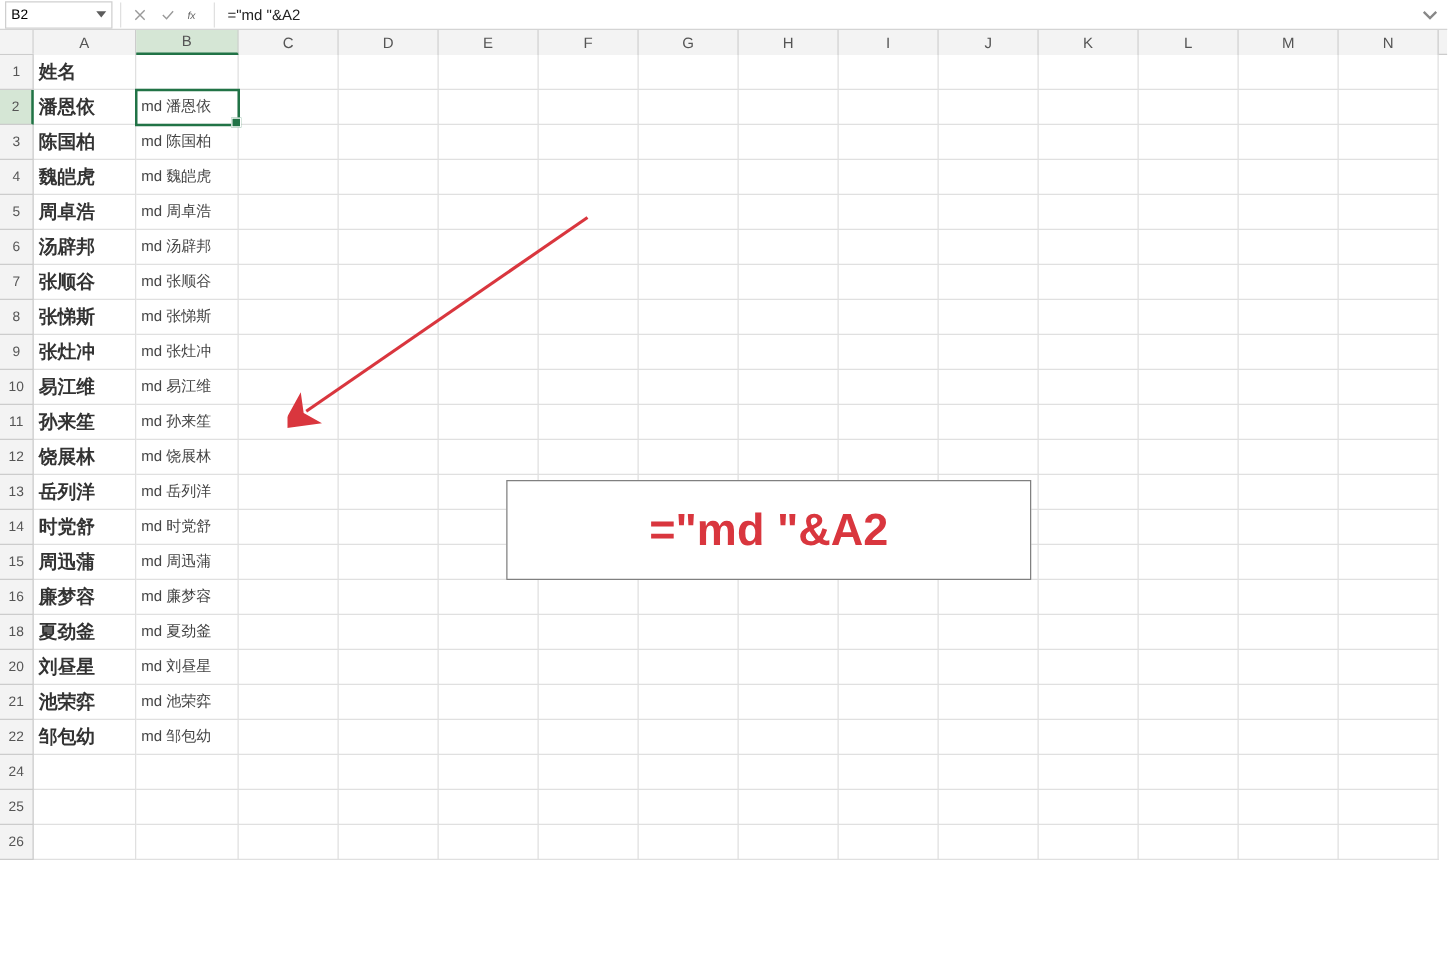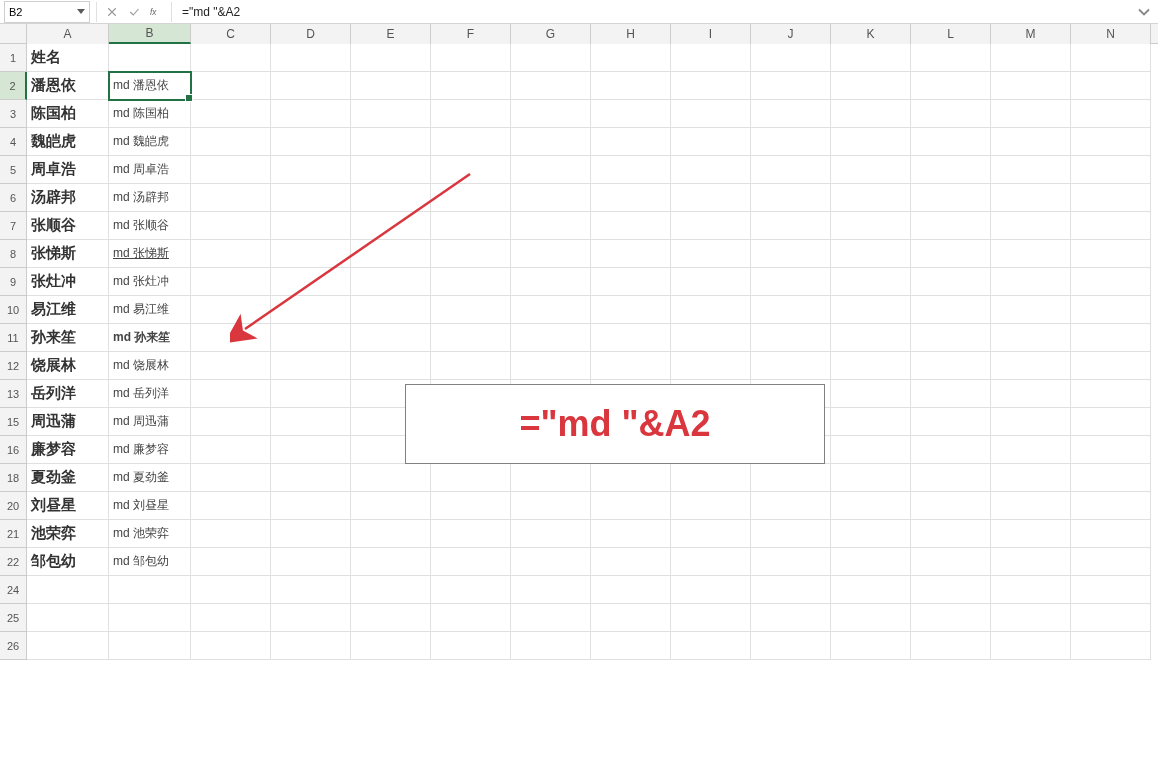--- a/index.html
+++ b/index.html
@@ -354,21 +354,21 @@
         <div class="cell" style="width: 80px;"></div>
         <div class="cell" style="width: 80px;"></div>
         <div class="cell" style="width: 80px;"></div>
         <div class="cell" style="width: 80px;"></div>
         <div class="cell" style="width: 80px;"></div>
         <div class="cell" style="width: 80px;"></div>
       </div>
       <div class="row">
         <div class="row-header">8</div>
         <div class="cell colA-data" style="width: 82px;">张悌斯</div>
-        <div class="cell colB-data" style="width: 82px; text-decoration: underline;">md 张悌斯</div>
+        <div class="cell colB-data" style="width: 82px;">md 张悌斯</div>
         <div class="cell" style="width: 80px;"></div>
         <div class="cell" style="width: 80px;"></div>
         <div class="cell" style="width: 80px;"></div>
         <div class="cell" style="width: 80px;"></div>
         <div class="cell" style="width: 80px;"></div>
         <div class="cell" style="width: 80px;"></div>
         <div class="cell" style="width: 80px;"></div>
         <div class="cell" style="width: 80px;"></div>
         <div class="cell" style="width: 80px;"></div>
         <div class="cell" style="width: 80px;"></div>
@@ -405,21 +405,21 @@
         <div class="cell" style="width: 80px;"></div>
         <div class="cell" style="width: 80px;"></div>
         <div class="cell" style="width: 80px;"></div>
         <div class="cell" style="width: 80px;"></div>
         <div class="cell" style="width: 80px;"></div>
         <div class="cell" style="width: 80px;"></div>
       </div>
       <div class="row">
         <div class="row-header">11</div>
         <div class="cell colA-data" style="width: 82px;">孙来笙</div>
-        <div class="cell colB-data" style="width: 82px; font-weight: bold;">md 孙来笙</div>
+        <div class="cell colB-data" style="width: 82px;">md 孙来笙</div>
         <div class="cell" style="width: 80px;"></div>
         <div class="cell" style="width: 80px;"></div>
         <div class="cell" style="width: 80px;"></div>
         <div class="cell" style="width: 80px;"></div>
         <div class="cell" style="width: 80px;"></div>
         <div class="cell" style="width: 80px;"></div>
         <div class="cell" style="width: 80px;"></div>
         <div class="cell" style="width: 80px;"></div>
         <div class="cell" style="width: 80px;"></div>
         <div class="cell" style="width: 80px;"></div>
@@ -440,20 +440,37 @@
         <div class="cell" style="width: 80px;"></div>
         <div class="cell" style="width: 80px;"></div>
         <div class="cell" style="width: 80px;"></div>
         <div class="cell" style="width: 80px;"></div>
         <div class="cell" style="width: 80px;"></div>
       </div>
       <div class="row">
         <div class="row-header">13</div>
         <div class="cell colA-data" style="width: 82px;">岳列洋</div>
         <div class="cell colB-data" style="width: 82px;">md 岳列洋</div>
+        <div class="cell" style="width: 80px;"></div>
+        <div class="cell" style="width: 80px;"></div>
+        <div class="cell" style="width: 80px;"></div>
+        <div class="cell" style="width: 80px;"></div>
+        <div class="cell" style="width: 80px;"></div>
+        <div class="cell" style="width: 80px;"></div>
+        <div class="cell" style="width: 80px;"></div>
+        <div class="cell" style="width: 80px;"></div>
+        <div class="cell" style="width: 80px;"></div>
+        <div class="cell" style="width: 80px;"></div>
+        <div class="cell" style="width: 80px;"></div>
+        <div class="cell" style="width: 80px;"></div>
+      </div>
+      <div class="row">
+        <div class="row-header">14</div>
+        <div class="cell colA-data" style="width: 82px;">时党舒</div>
+        <div class="cell colB-data" style="width: 82px;">md 时党舒</div>
         <div class="cell" style="width: 80px;"></div>
         <div class="cell" style="width: 80px;"></div>
         <div class="cell" style="width: 80px;"></div>
         <div class="cell" style="width: 80px;"></div>
         <div class="cell" style="width: 80px;"></div>
         <div class="cell" style="width: 80px;"></div>
         <div class="cell" style="width: 80px;"></div>
         <div class="cell" style="width: 80px;"></div>
         <div class="cell" style="width: 80px;"></div>
         <div class="cell" style="width: 80px;"></div>

